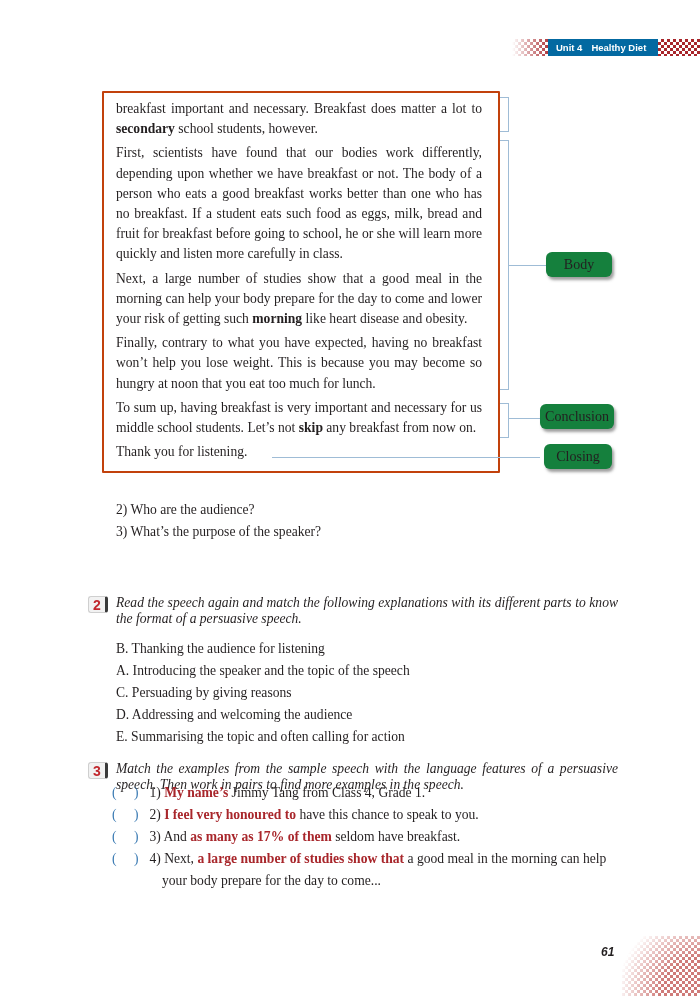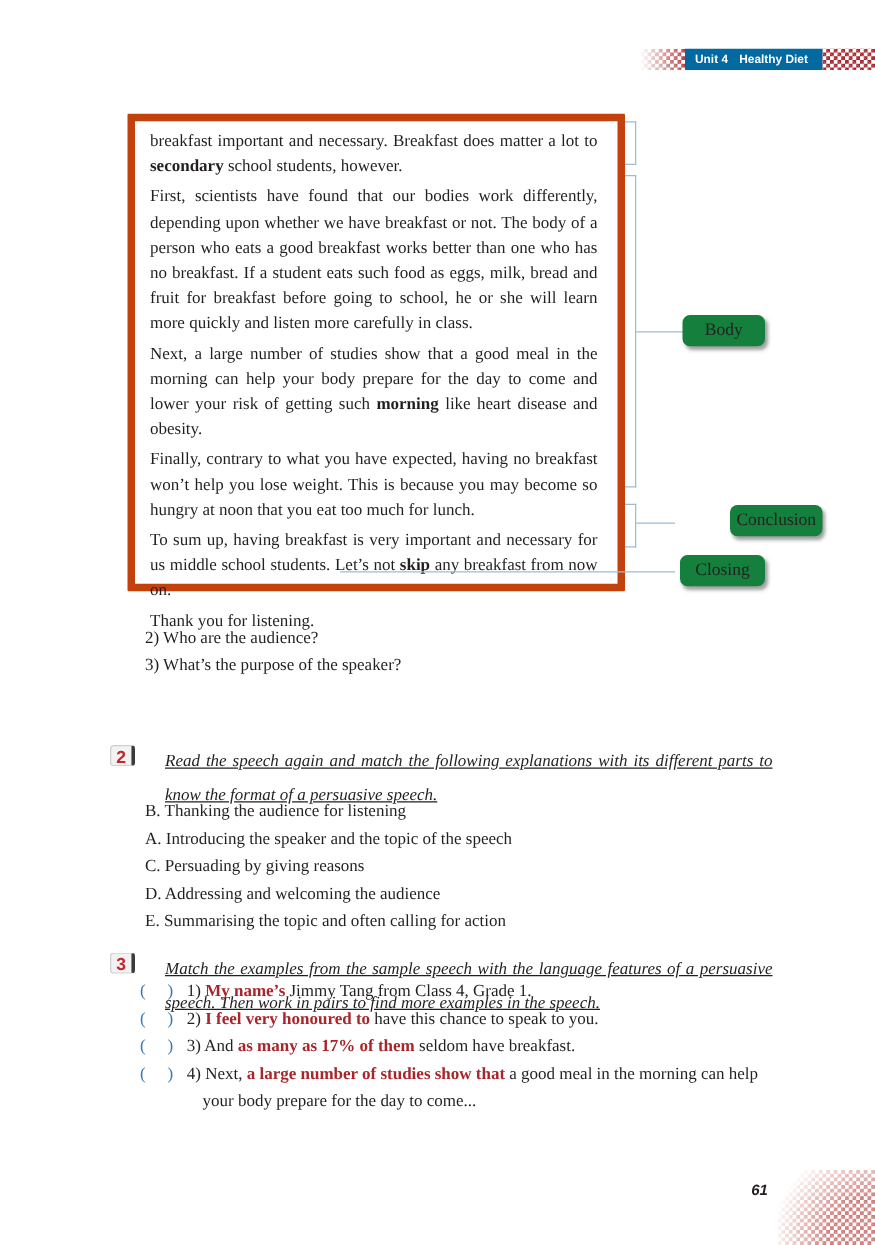--- a/index.html
+++ b/index.html
@@ -21,42 +21,42 @@
     line-height: 17px; padding-left: 8px; white-space: nowrap; }
   .unit-banner .label span.sep { display: inline-block; width: 9px; }
   .unit-banner .checker-right { position: absolute; left: 146px; top: 0; width: 54px; height: 17px;
     background-image:
       linear-gradient(45deg, #a8262b 25%, transparent 25%, transparent 75%, #a8262b 75%),
       linear-gradient(45deg, #a8262b 25%, transparent 25%, transparent 75%, #a8262b 75%);
     background-size: 6px 6px; background-position: 0 0, 3px 3px; }
 
   
   .speech-box { position: absolute; left: 102px; top: 91px; width: 398px; height: 382px;
-    border: 6px solid #c2410c; border-radius: 1px; padding: 6px 16px 0 12px; }
+    border: 2px solid #c2410c; border-radius: 1px; padding: 6px 16px 0 12px; }
   .speech-box p { font-size: 13.6px; line-height: 20.2px; text-align: justify; margin-bottom: 4px; }
   .speech-box p.first { text-align: justify; }
   .speech-box p b { font-weight: bold; }
 
   
   .bracket { position: absolute; border: 1px solid #9fbcd6; border-left: none; }
   .hline { position: absolute; height: 1px; background: #9fbcd6; }
 
   .tag { position: absolute; height: 25px; background: #15803d; border-radius: 6px;
     box-shadow: 2px 3px 3px rgba(80,80,80,0.55); font-size: 14px; line-height: 25px; text-align: center; color: #231f20; }
 
   
   .questions { position: absolute; left: 116px; top: 499px; }
   .questions li { list-style: none; font-size: 13.6px; line-height: 22px; }
 
   .task { position: absolute; left: 88px; width: 530px; }
   .task .num { position: absolute; left: 0; top: 1px; width: 20px; height: 17px; background: #f2f2f2;
     border: 1px solid #cfcfcf; border-right: 3px solid #3a3a3a; border-radius: 3px;
     color: #c1272d; font-family: "Liberation Sans", "DejaVu Sans", sans-serif; font-weight: bold; font-size: 14px;
     line-height: 16px; text-align: center; }
-  .task .instr { margin-left: 44px; font-style: italic; font-size: 13.6px; line-height: 27px; text-align: justify; text-decoration: underline; }
+  .task .instr { margin-left: 28px; font-style: italic; font-size: 13.6px; line-height: 16px; text-align: justify; }
 
   .options { position: absolute; left: 116px; top: 638px; }
   .options li { list-style: none; font-size: 13.6px; line-height: 22px; }
 
   .examples { position: absolute; left: 112px; top: 782px; width: 510px; }
   .examples .row { font-size: 13.6px; line-height: 22px; white-space: nowrap; }
   .examples .paren { color: #3a7ab3; display: inline-block; }
   .examples .paren.open { width: 22px; }
   .examples .paren.close { width: 12px; }
   .examples .hl { color: #a8262b; font-weight: bold; }
@@ -106,21 +106,21 @@
 </div>
 
 <div class="bracket" style="left:500px; top:97px; width:9px; height:35px;"></div>
 <div class="bracket" style="left:500px; top:140px; width:9px; height:250px;"></div>
 <div class="hline" style="left:509px; top:265px; width:38px;"></div>
 <div class="bracket" style="left:500px; top:403px; width:9px; height:35px;"></div>
 <div class="hline" style="left:509px; top:418px; width:31px;"></div>
 <div class="hline" style="left:272px; top:457px; width:268px;"></div>
 
 <div class="tag" style="left:546px; top:252px; width:66px;">Body</div>
-<div class="tag" style="left:540px; top:404px; width:74px;margin-left:44px;">Conclusion</div>
+<div class="tag" style="left:540px; top:404px; width:74px;">Conclusion</div>
 <div class="tag" style="left:544px; top:444px; width:68px;">Closing</div>
 
 <ul class="questions">
   <li>2) Who are the audience?</li>
   <li>3) What’s the purpose of the speaker?</li>
 </ul>
 
 <div class="task" style="top:595px;">
   <div class="num">2</div>
   <div class="instr">Read the speech again and match the following explanations with its different parts to know the format of a persuasive speech.</div>

